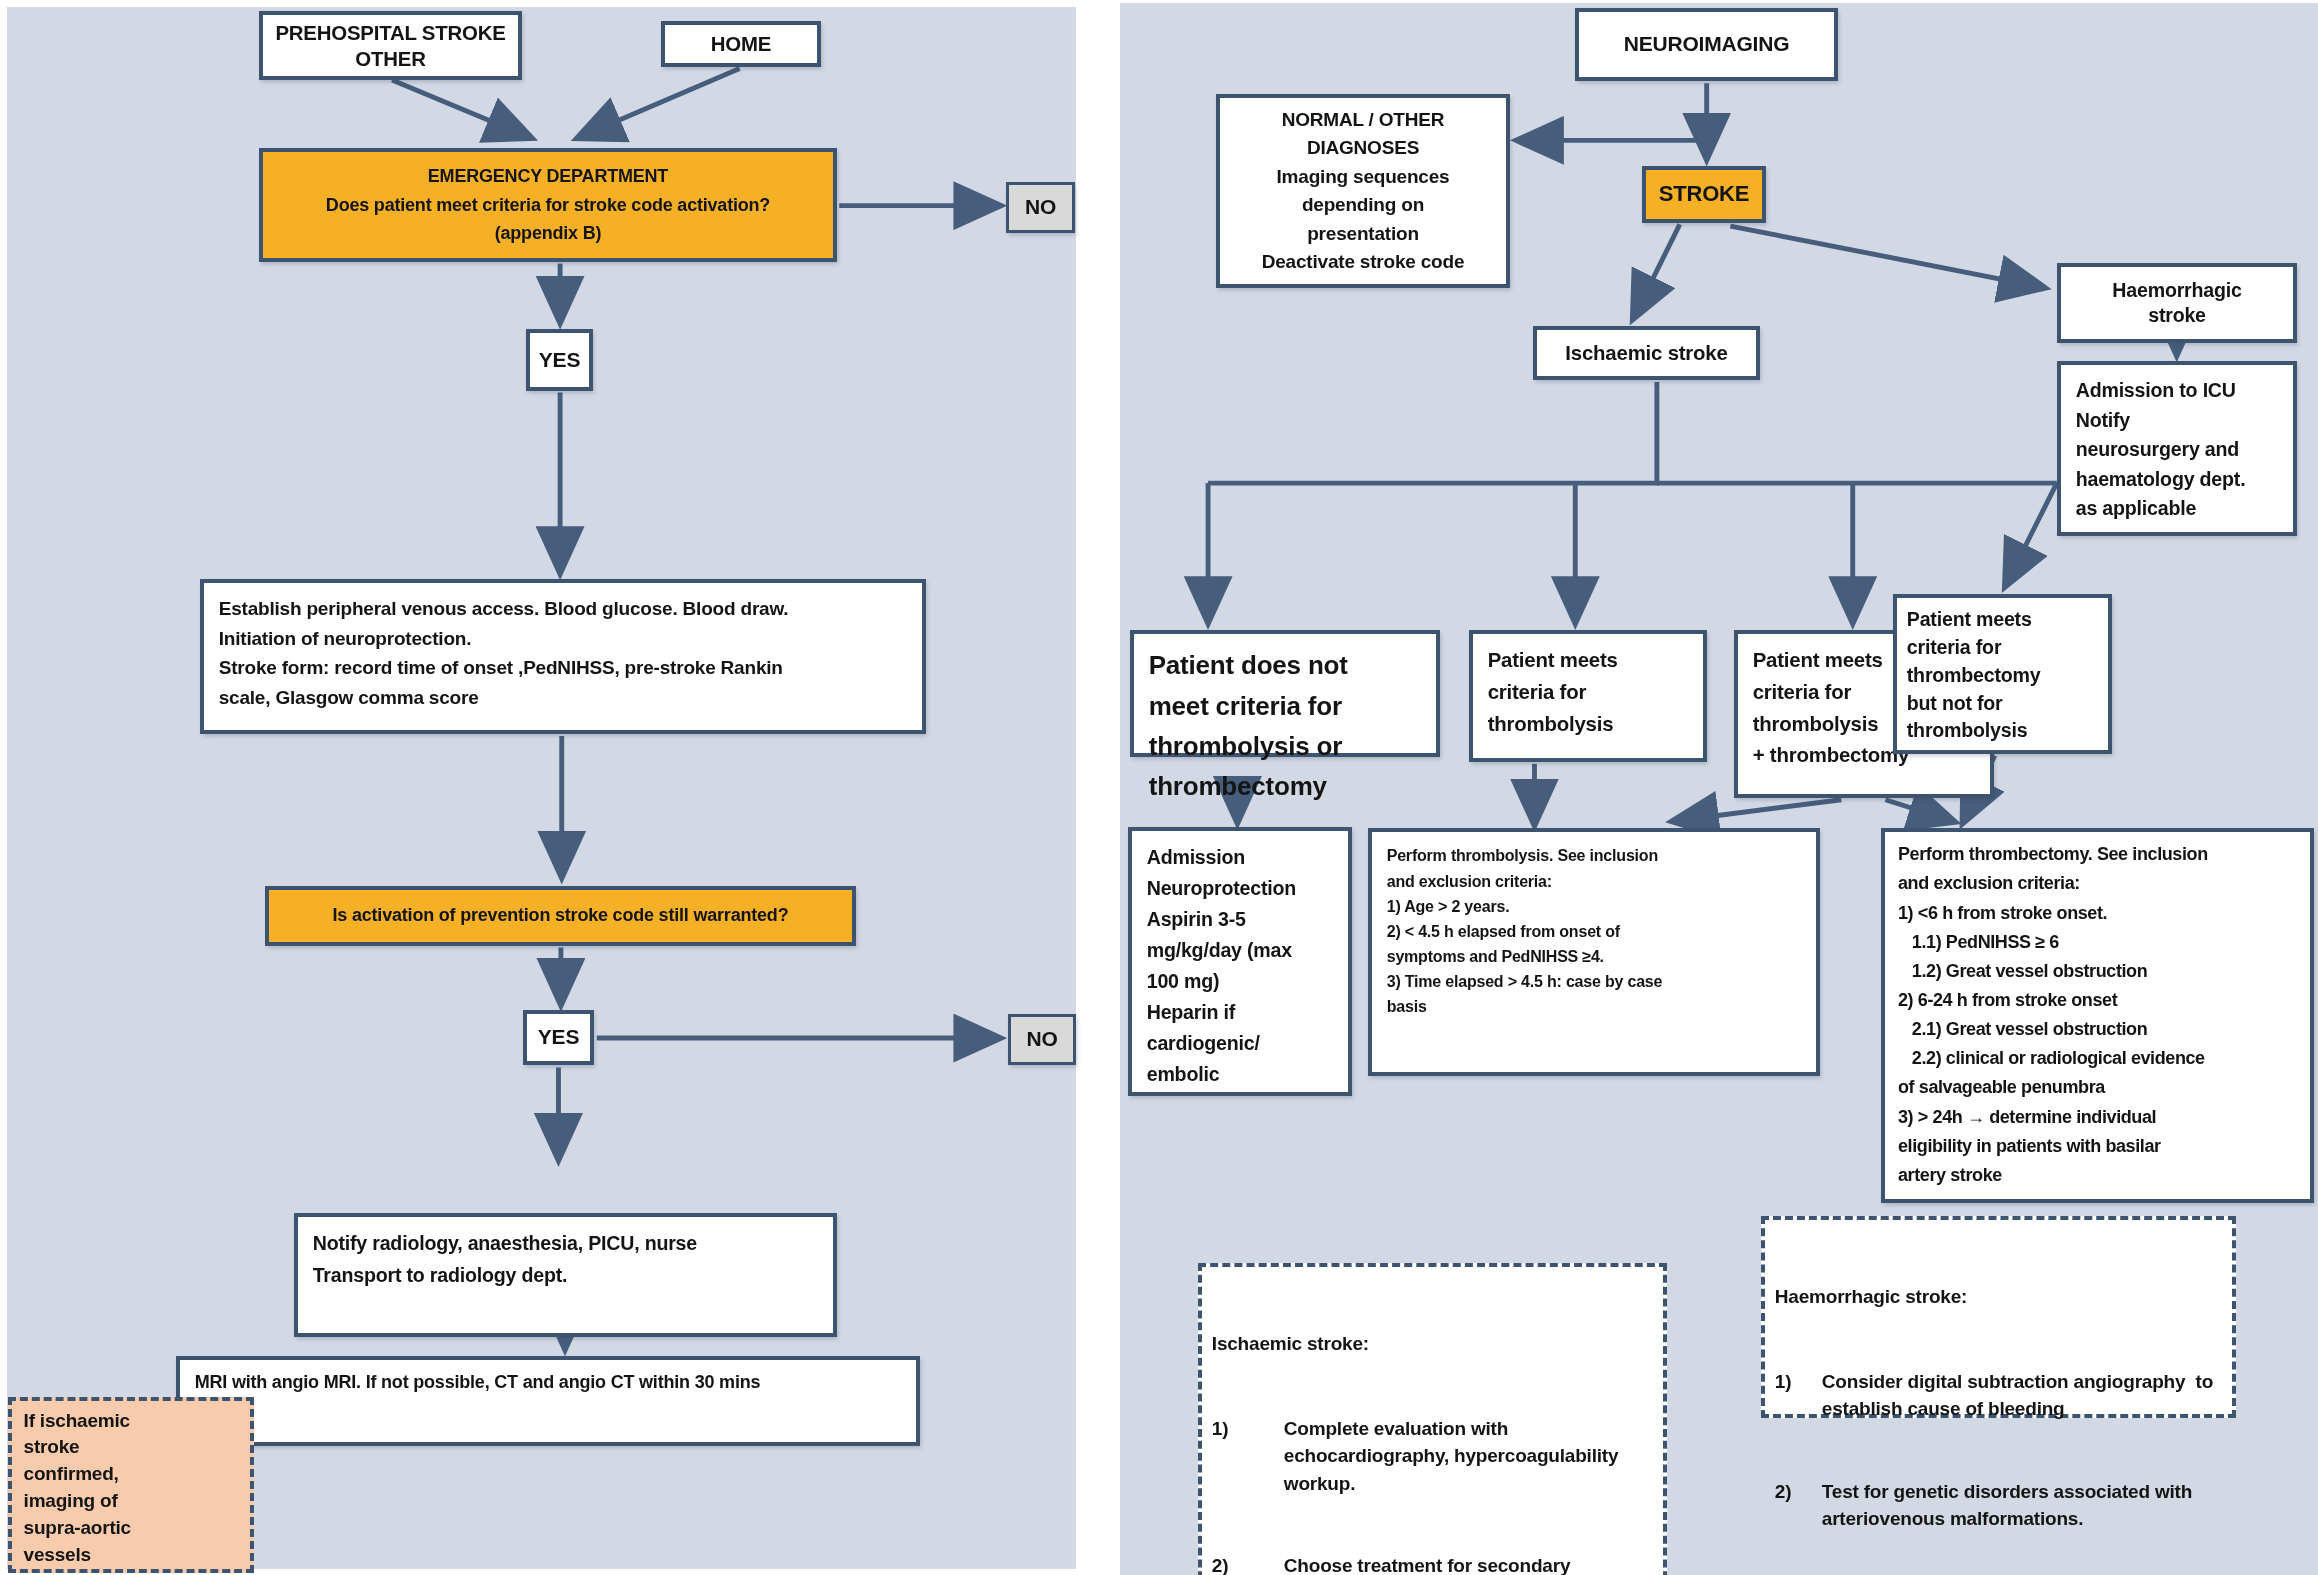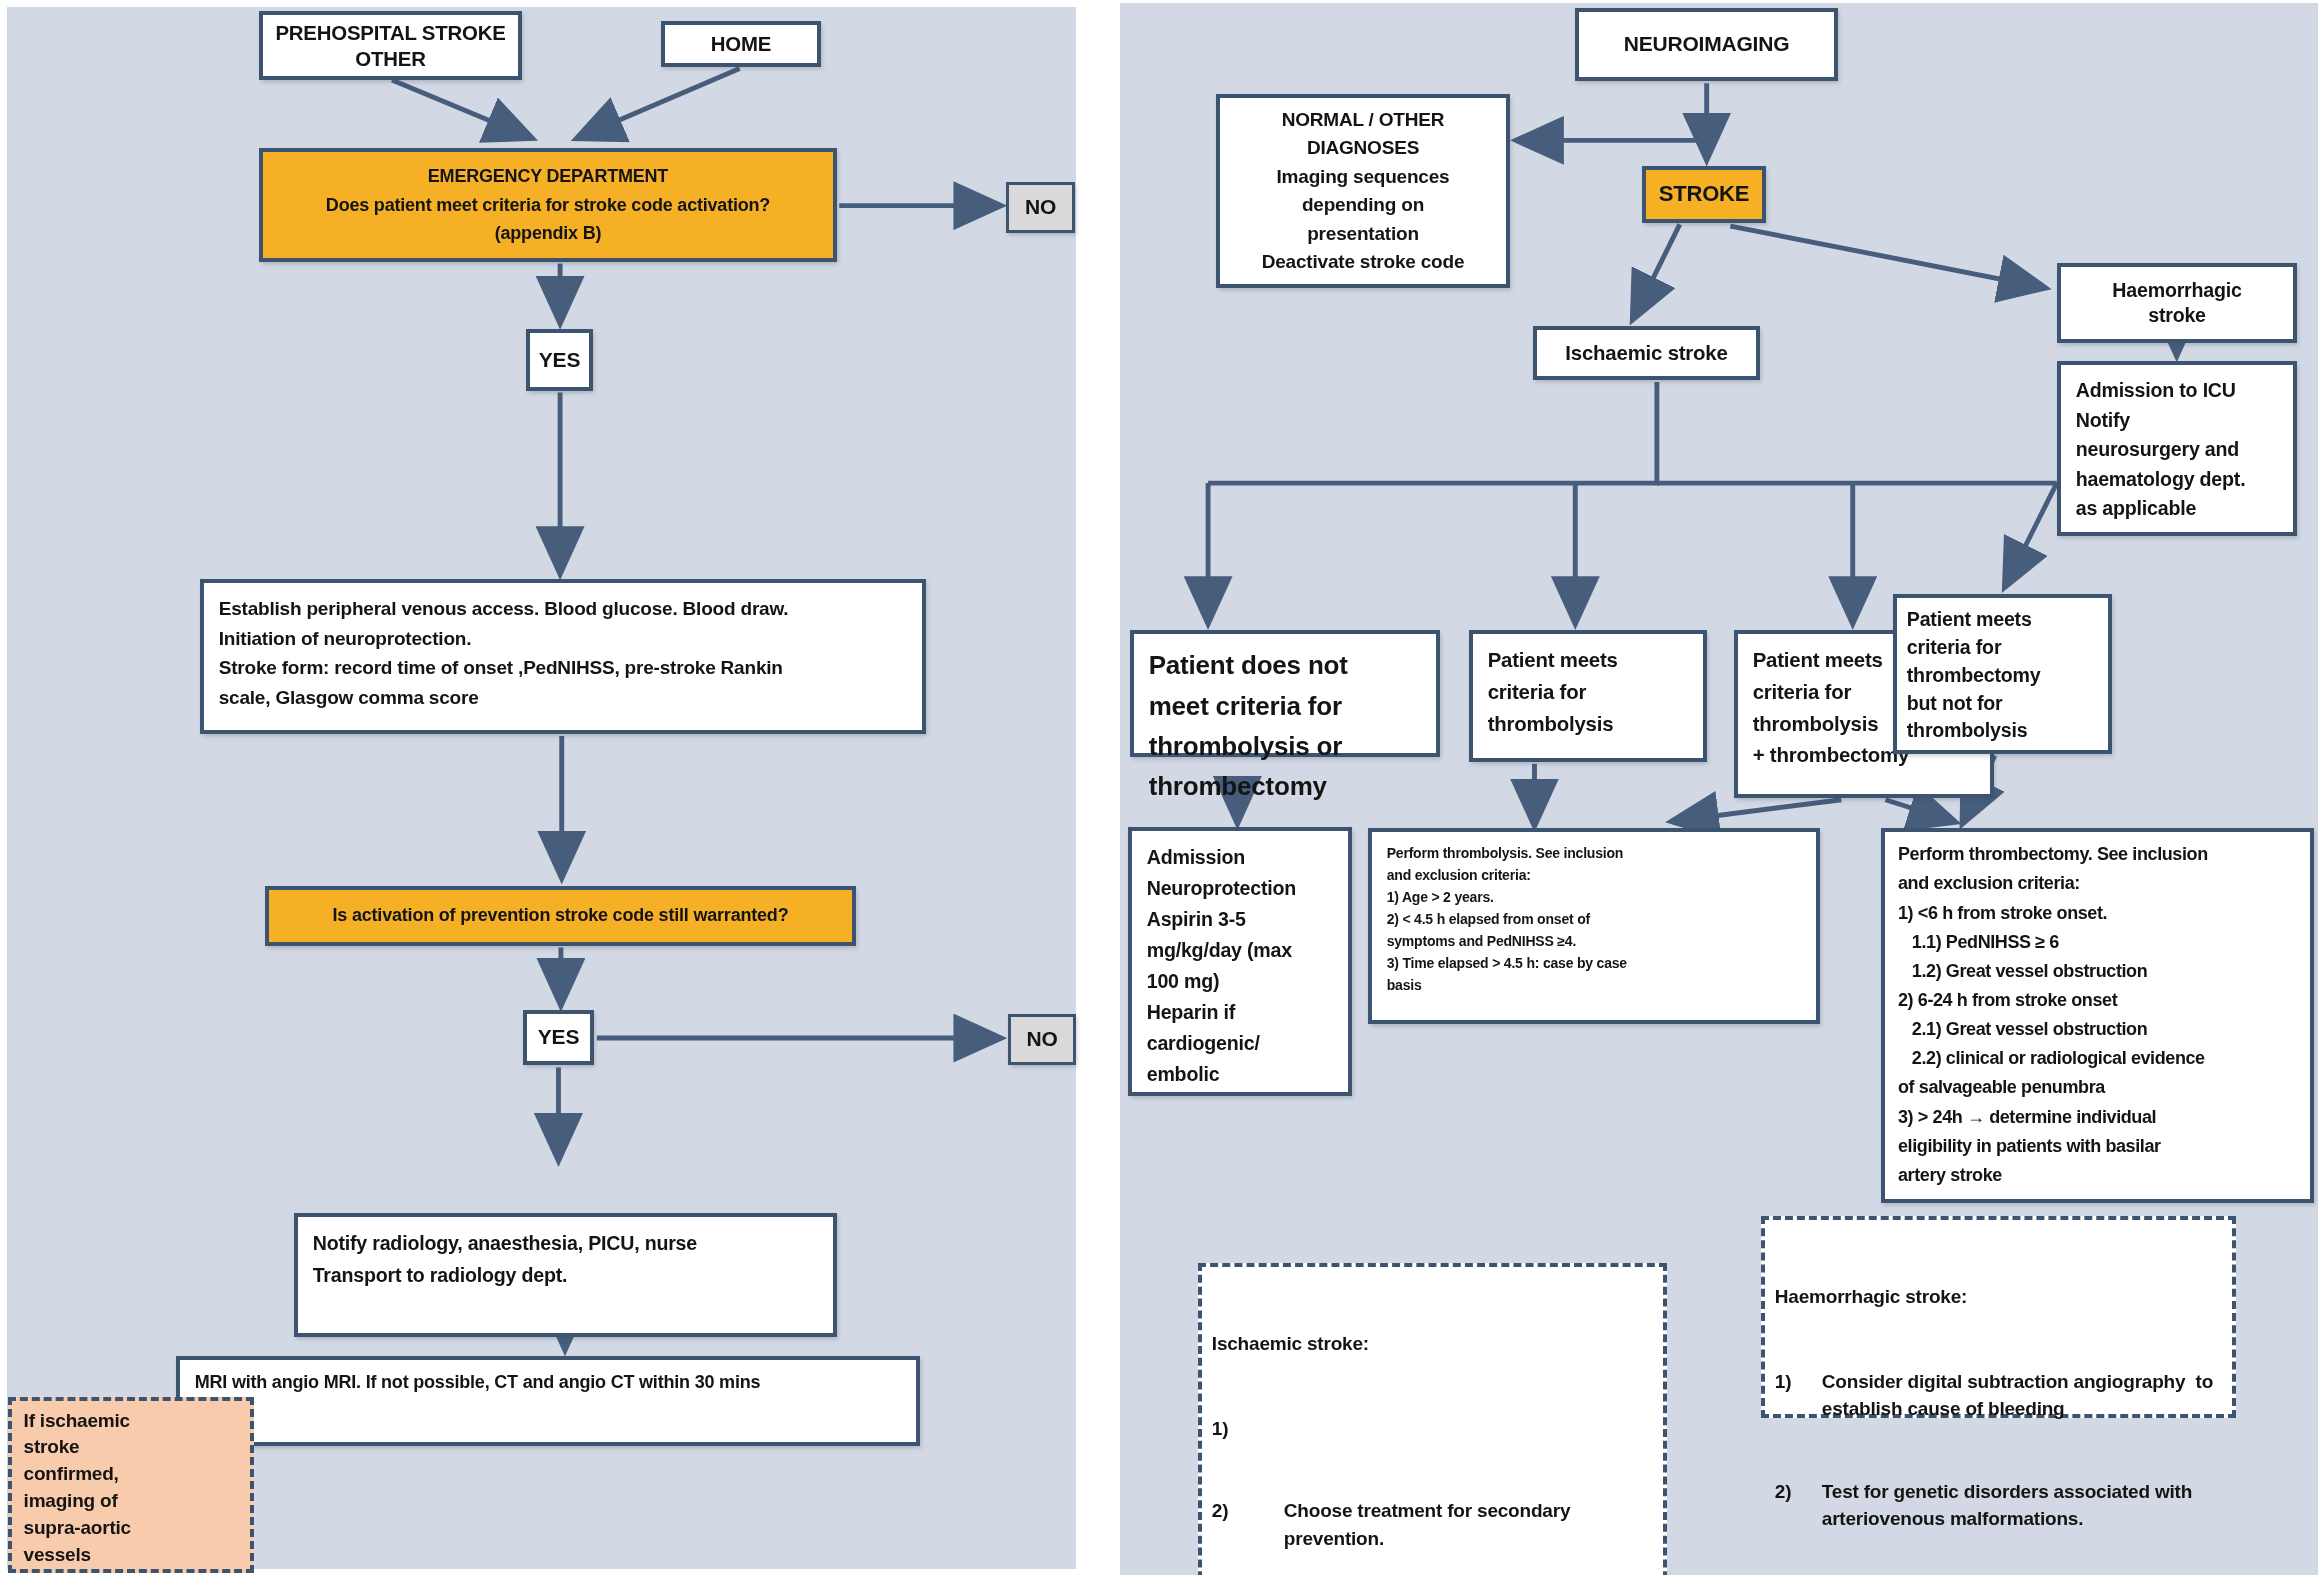--- a/index.html
+++ b/index.html
@@ -143,21 +143,21 @@
 
 <div class="box pad" style="left:1128px;top:827px;width:224px;height:269px;font-size:19.6px;line-height:1.58;">Admission
 Neuroprotection
 Aspirin 3-5
 mg/kg/day (max
 100 mg)
 Heparin if
 cardiogenic/
 embolic</div>
 
-<div class="box pad" style="left:1368px;top:828px;width:452px;height:196px;font-size:14px;line-height:1.57;">Perform thrombolysis. See inclusion
+<div class="box pad" style="left:1368px;top:828px;width:452px;height:248px;font-size:16px;line-height:1.57;">Perform thrombolysis. See inclusion
 and exclusion criteria:
 1) Age &gt; 2 years.
 2) &lt; 4.5 h elapsed from onset of
 symptoms and PedNIHSS ≥4.
 3) Time elapsed &gt; 4.5 h: case by case
 basis</div>
 
 <div class="box pad" style="left:1881px;top:828px;width:433px;height:375px;font-size:18px;line-height:1.62;letter-spacing:-0.4px;padding:8.2px 13px;">Perform thrombectomy. See inclusion
 and exclusion criteria:
 1) &lt;6 h from stroke onset.
@@ -168,20 +168,21 @@
    2.2) clinical or radiological evidence
 of salvageable penumbra
 3) &gt; 24h → determine individual
 eligibility in patients with basilar
 artery stroke</div>
 
 <div class="box dashed" style="left:1198px;top:1231px;width:469px;height:340px;font-size:19px;line-height:1.45;padding:8.2px 9.8px;margin-top:32px;--numw:72px;">
   <div class="notes-title">Ischaemic stroke:</div>
   <div class="list-row">
     <span>1)</span>
+    <span>Complete evaluation with echocardiography, hypercoagulability workup.</span>
   </div>
   <div class="list-row">
     <span>2)</span>
     <span>Choose treatment for secondary prevention.</span>
   </div>
   
   
 </div>
 
 <div class="box dashed" style="left:1761px;top:1216px;width:475px;height:202px;font-size:19px;line-height:1.45;padding:8.2px 9.8px;--numw:47px;">

